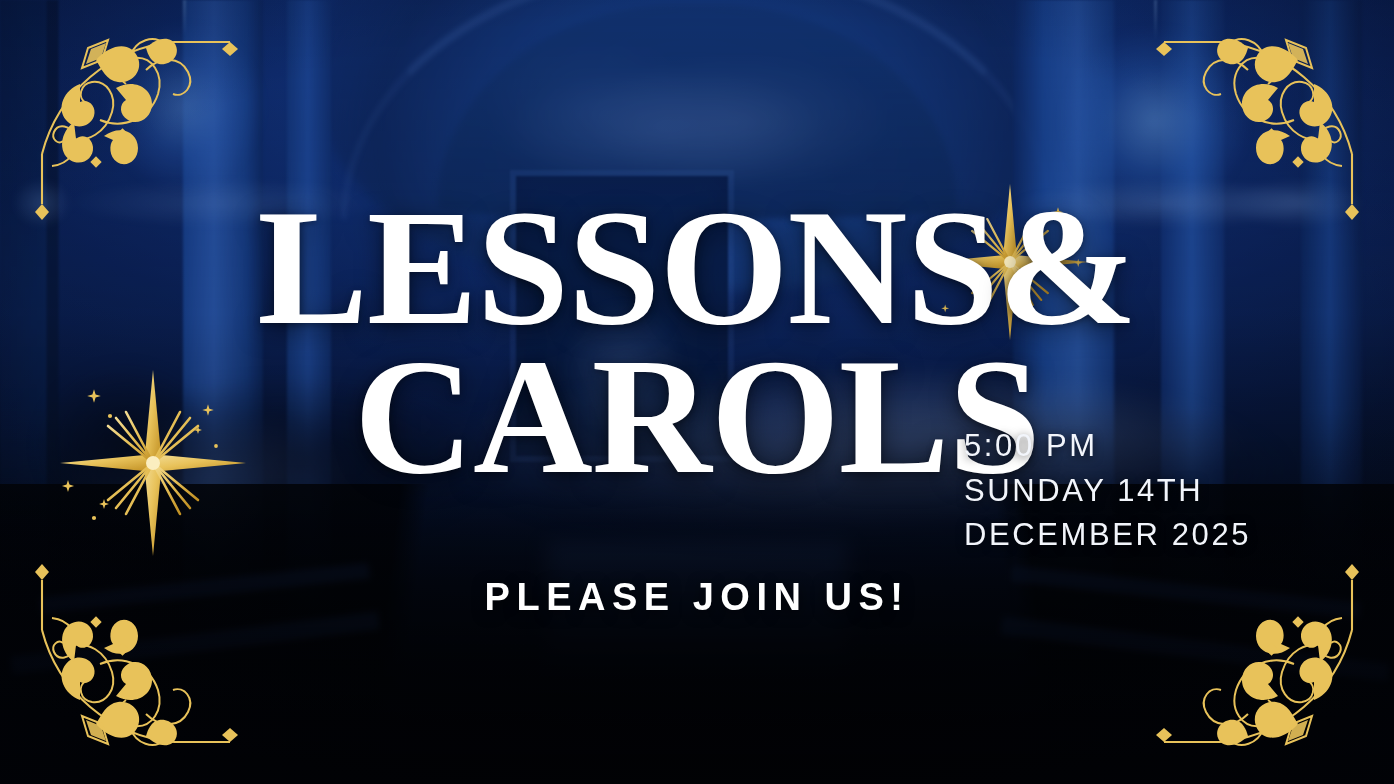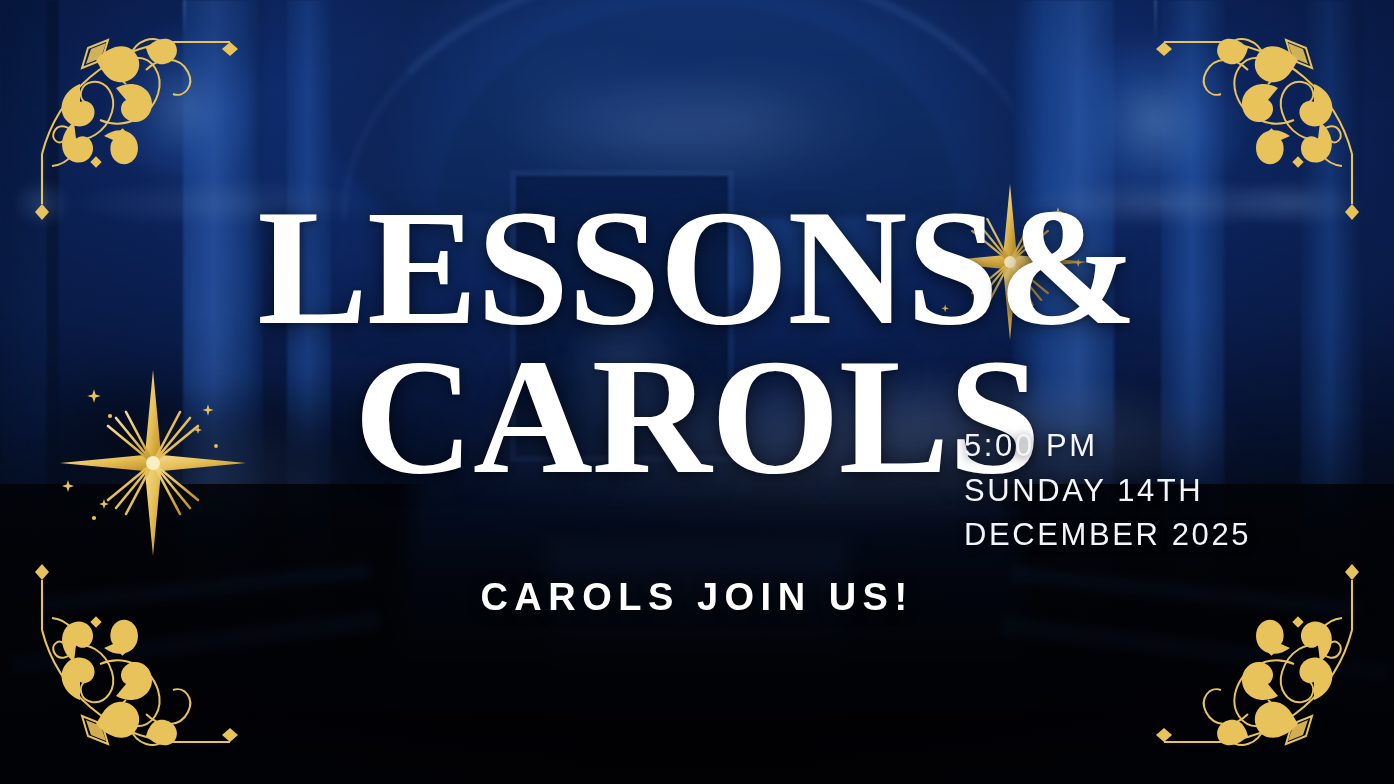--- a/index.html
+++ b/index.html
@@ -343,15 +343,15 @@
       <span>CAROLS</span>
     </div>
   </div>
 
   <div class="datetime">
     <div>5:00 PM</div>
     <div>SUNDAY 14TH</div>
     <div>DECEMBER 2025</div>
   </div>
 
-  <div class="cta">CAROLS JOIN US!</div>
+  <div class="cta">PLEASE JOIN US!</div>
 
 </div>
 
 </body></html>

